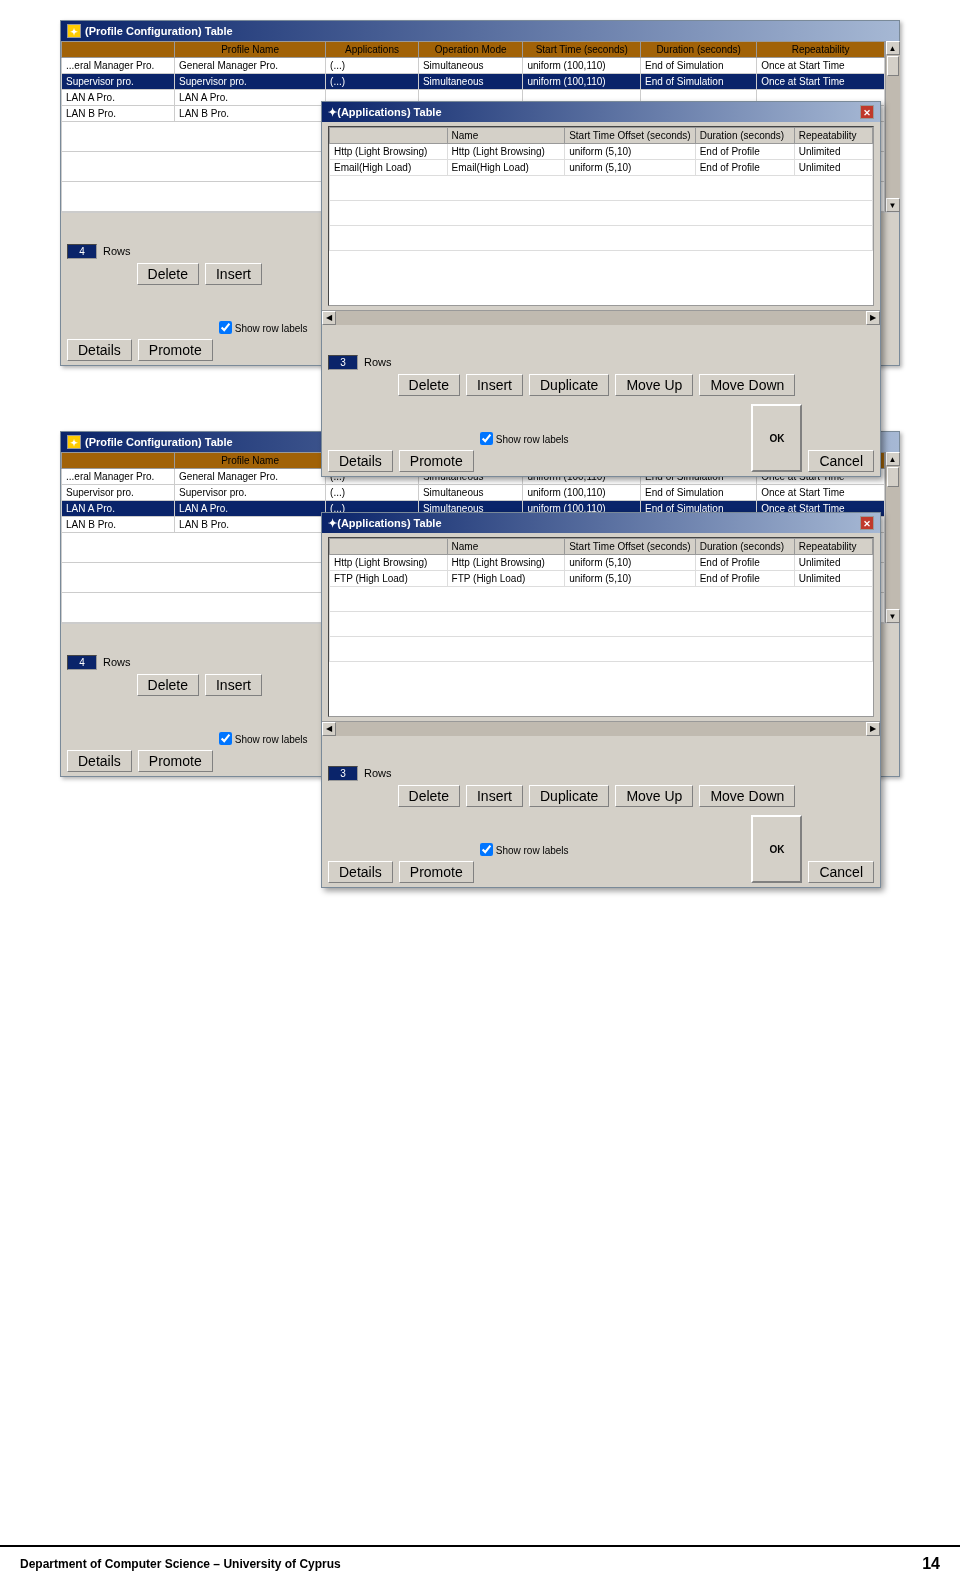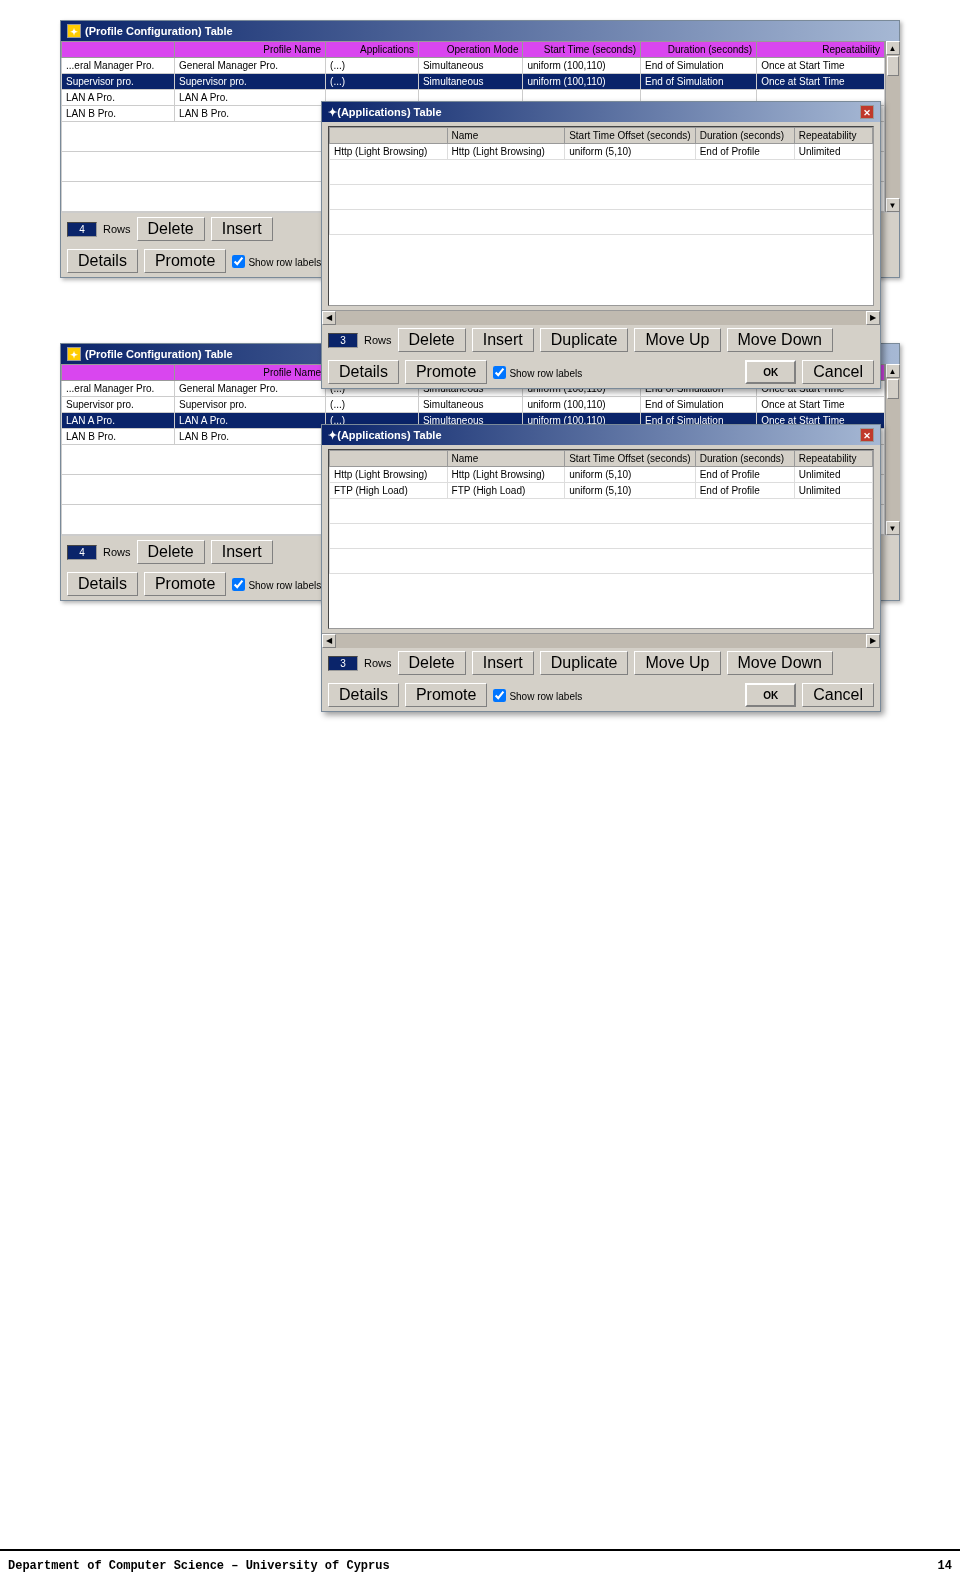--- a/index.html
+++ b/index.html
@@ -65,24 +65,24 @@
       cursor: pointer;
     }
 
     .profile-table {
       width: 100%;
       border-collapse: collapse;
       font-size: 10px;
     }
 
     .profile-table th {
-      background: #d946ef;
+      background: #a16207;
       border: 1px solid #999;
       padding: 2px 4px;
-      text-align: right;
+      text-align: center;
       font-weight: normal;
       white-space: nowrap;
     }
 
     .profile-table td {
       border: 1px solid #ccc;
       padding: 2px 4px;
       white-space: nowrap;
       background: #fff;
     }
@@ -99,24 +99,25 @@
       display: flex;
       align-items: center;
       gap: 6px;
     }
 
     .win-btn {
       background: #d4d0c8;
       border: 1px solid;
       border-color: #ffffff #808080 #808080 #ffffff;
       padding: 2px 10px;
-      font-size: 16px;
+      font-size: 14px;
       cursor: pointer;
       min-width: 50px;
       text-align: right;
+      margin-top: 46px;
     }
 
     .rows-input {
       width: 30px;
       background: #0a246a;
       color: white;
       border: 1px inset #999;
       padding: 1px 3px;
       font-size: 10px;
       text-align: center;
@@ -214,34 +215,33 @@
     }
 
     .footer {
       position: absolute;
       bottom: 20px;
       left: 0;
       right: 0;
       display: flex;
       justify-content: space-between;
       align-items: center;
-      padding: 0 8px;
+      padding: 0 20px;
       border-top: 2px solid #000;
       padding-top: 8px;
-      font-family: Liberation Mono, monospace;
     }
 
     .footer-text {
       font-size: 12px;
       font-weight: bold;
       color: #000;
     }
 
     .footer-page {
-      font-size: 12px;
+      font-size: 16px;
       font-weight: bold;
     }
 
     .scrollbar-v {
       width: 14px;
       background: #d4d0c8;
       border-left: 1px solid #999;
       display: flex;
       flex-direction: column;
       align-items: center;
@@ -417,20 +417,27 @@
                     <th style="width:120px;">Name</th>
                     <th style="width:100px;">Start Time Offset (seconds)</th>
                     <th style="width:100px;">Duration (seconds)</th>
                     <th style="width:80px;">Repeatability</th>
                   </tr>
                 </thead>
                 <tbody>
                   <tr>
                     <td>Http (Light Browsing)</td>
                     <td>Http (Light Browsing)</td>
+                    <td>uniform (5,10)</td>
+                    <td>End of Profile</td>
+                    <td>Unlimited</td>
+                  </tr>
+                  <tr>
+                    <td>Email(High Load)</td>
+                    <td>Email(High Load)</td>
                     <td>uniform (5,10)</td>
                     <td>End of Profile</td>
                     <td>Unlimited</td>
                   </tr>
                   <tr>
                       <td colspan="5" style="height:25px;"></td>
                     </tr>
                   <tr>
                       <td colspan="5" style="height:25px;"></td>
                     </tr>

